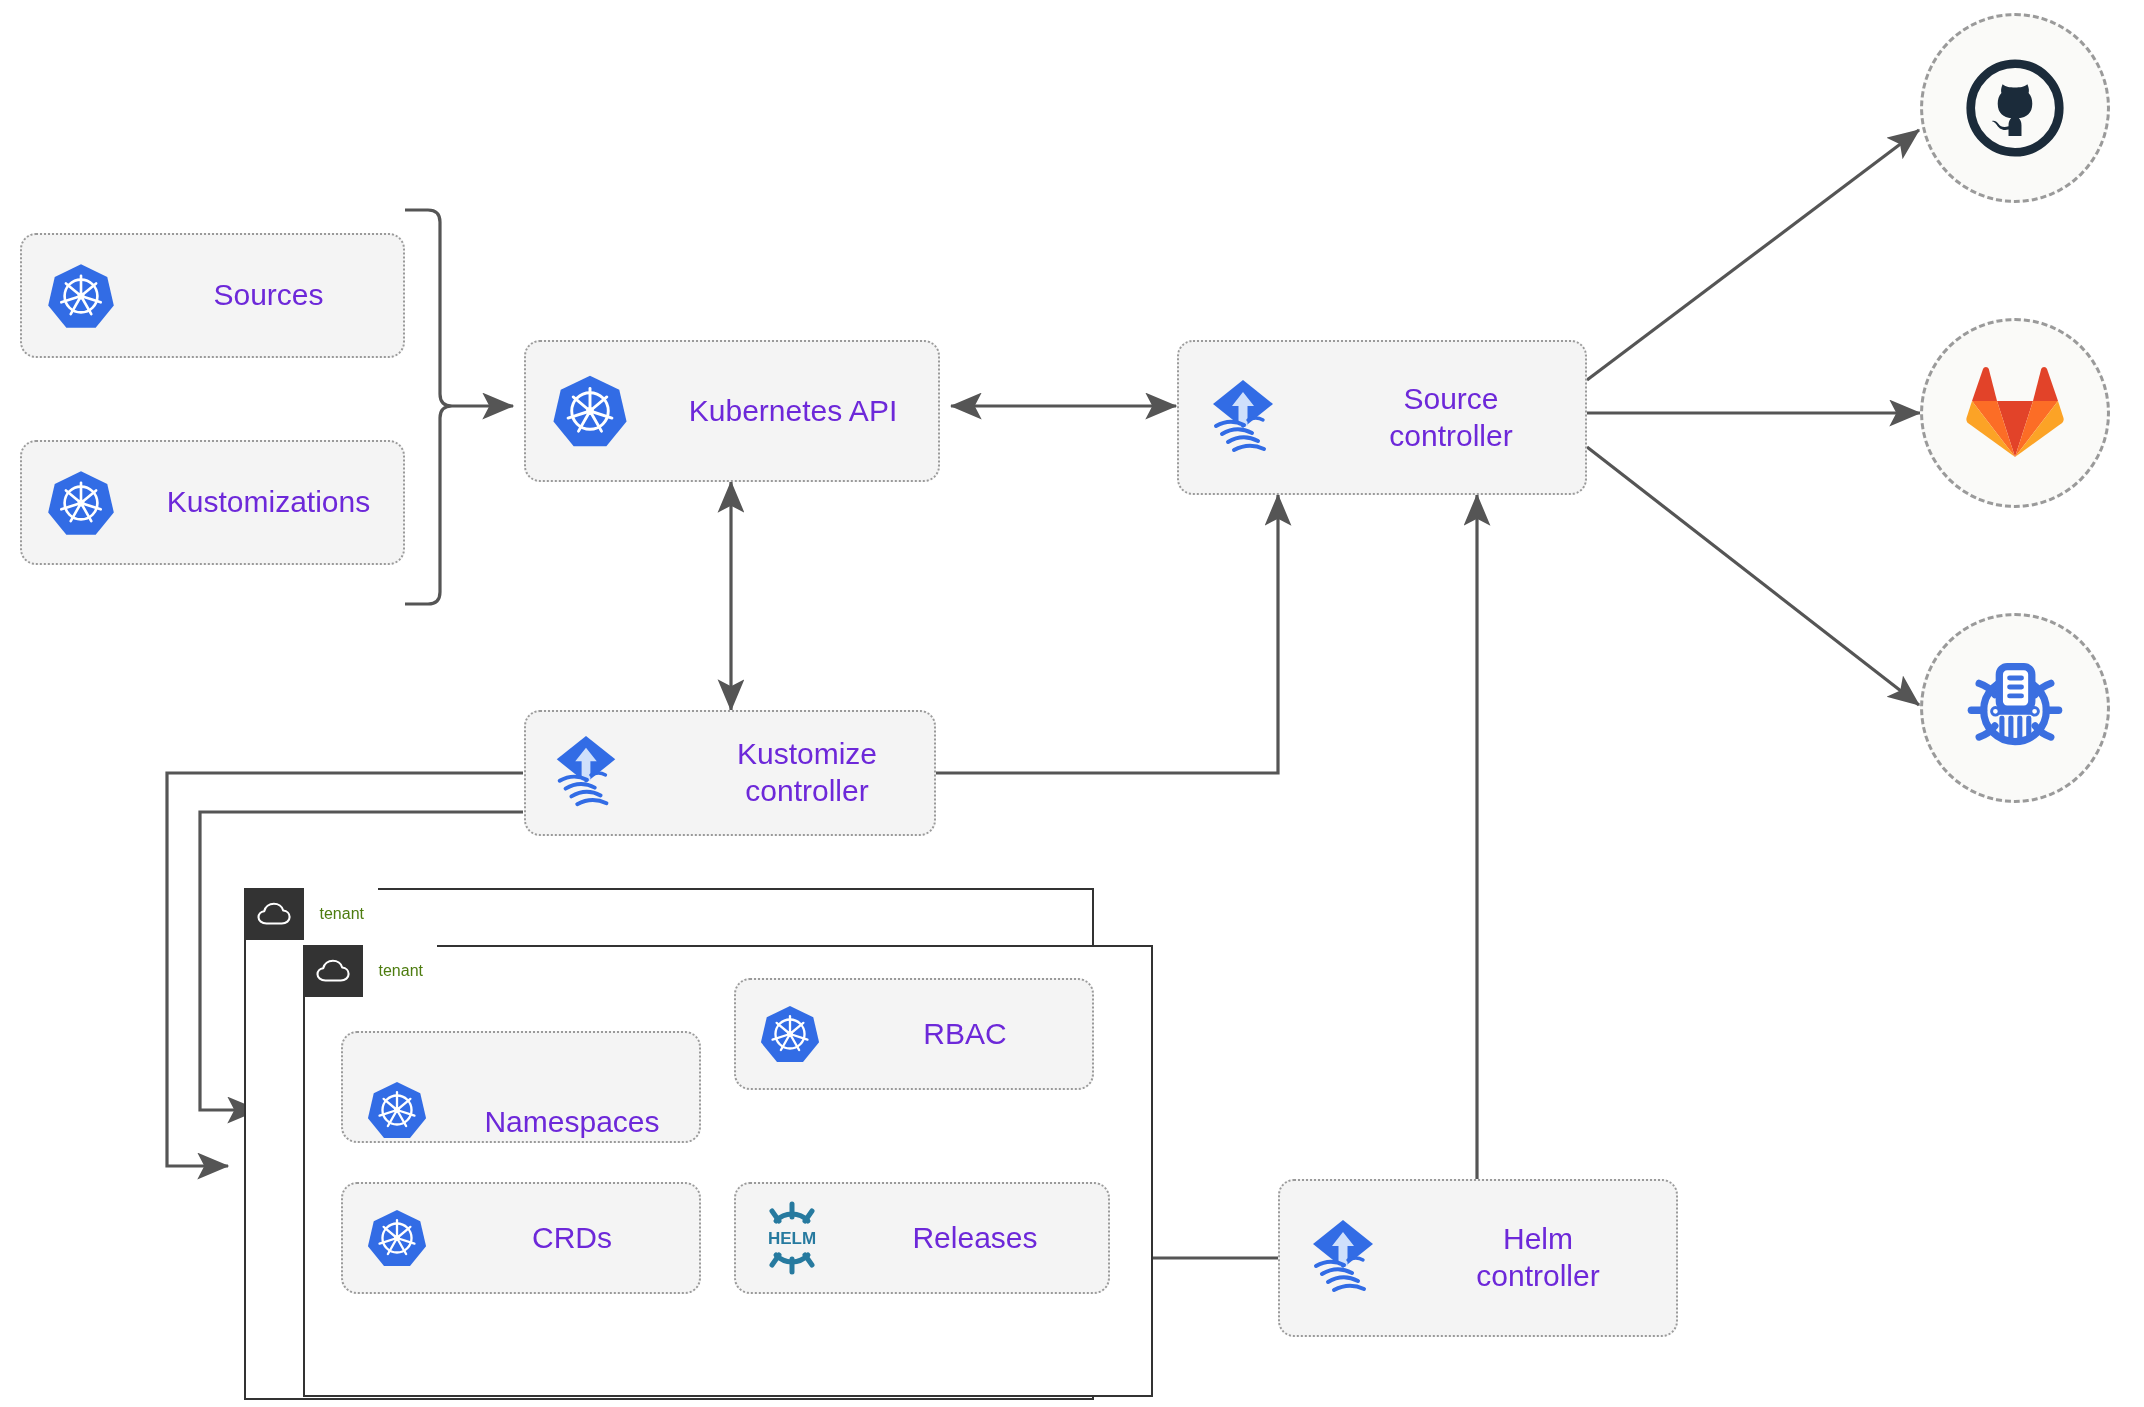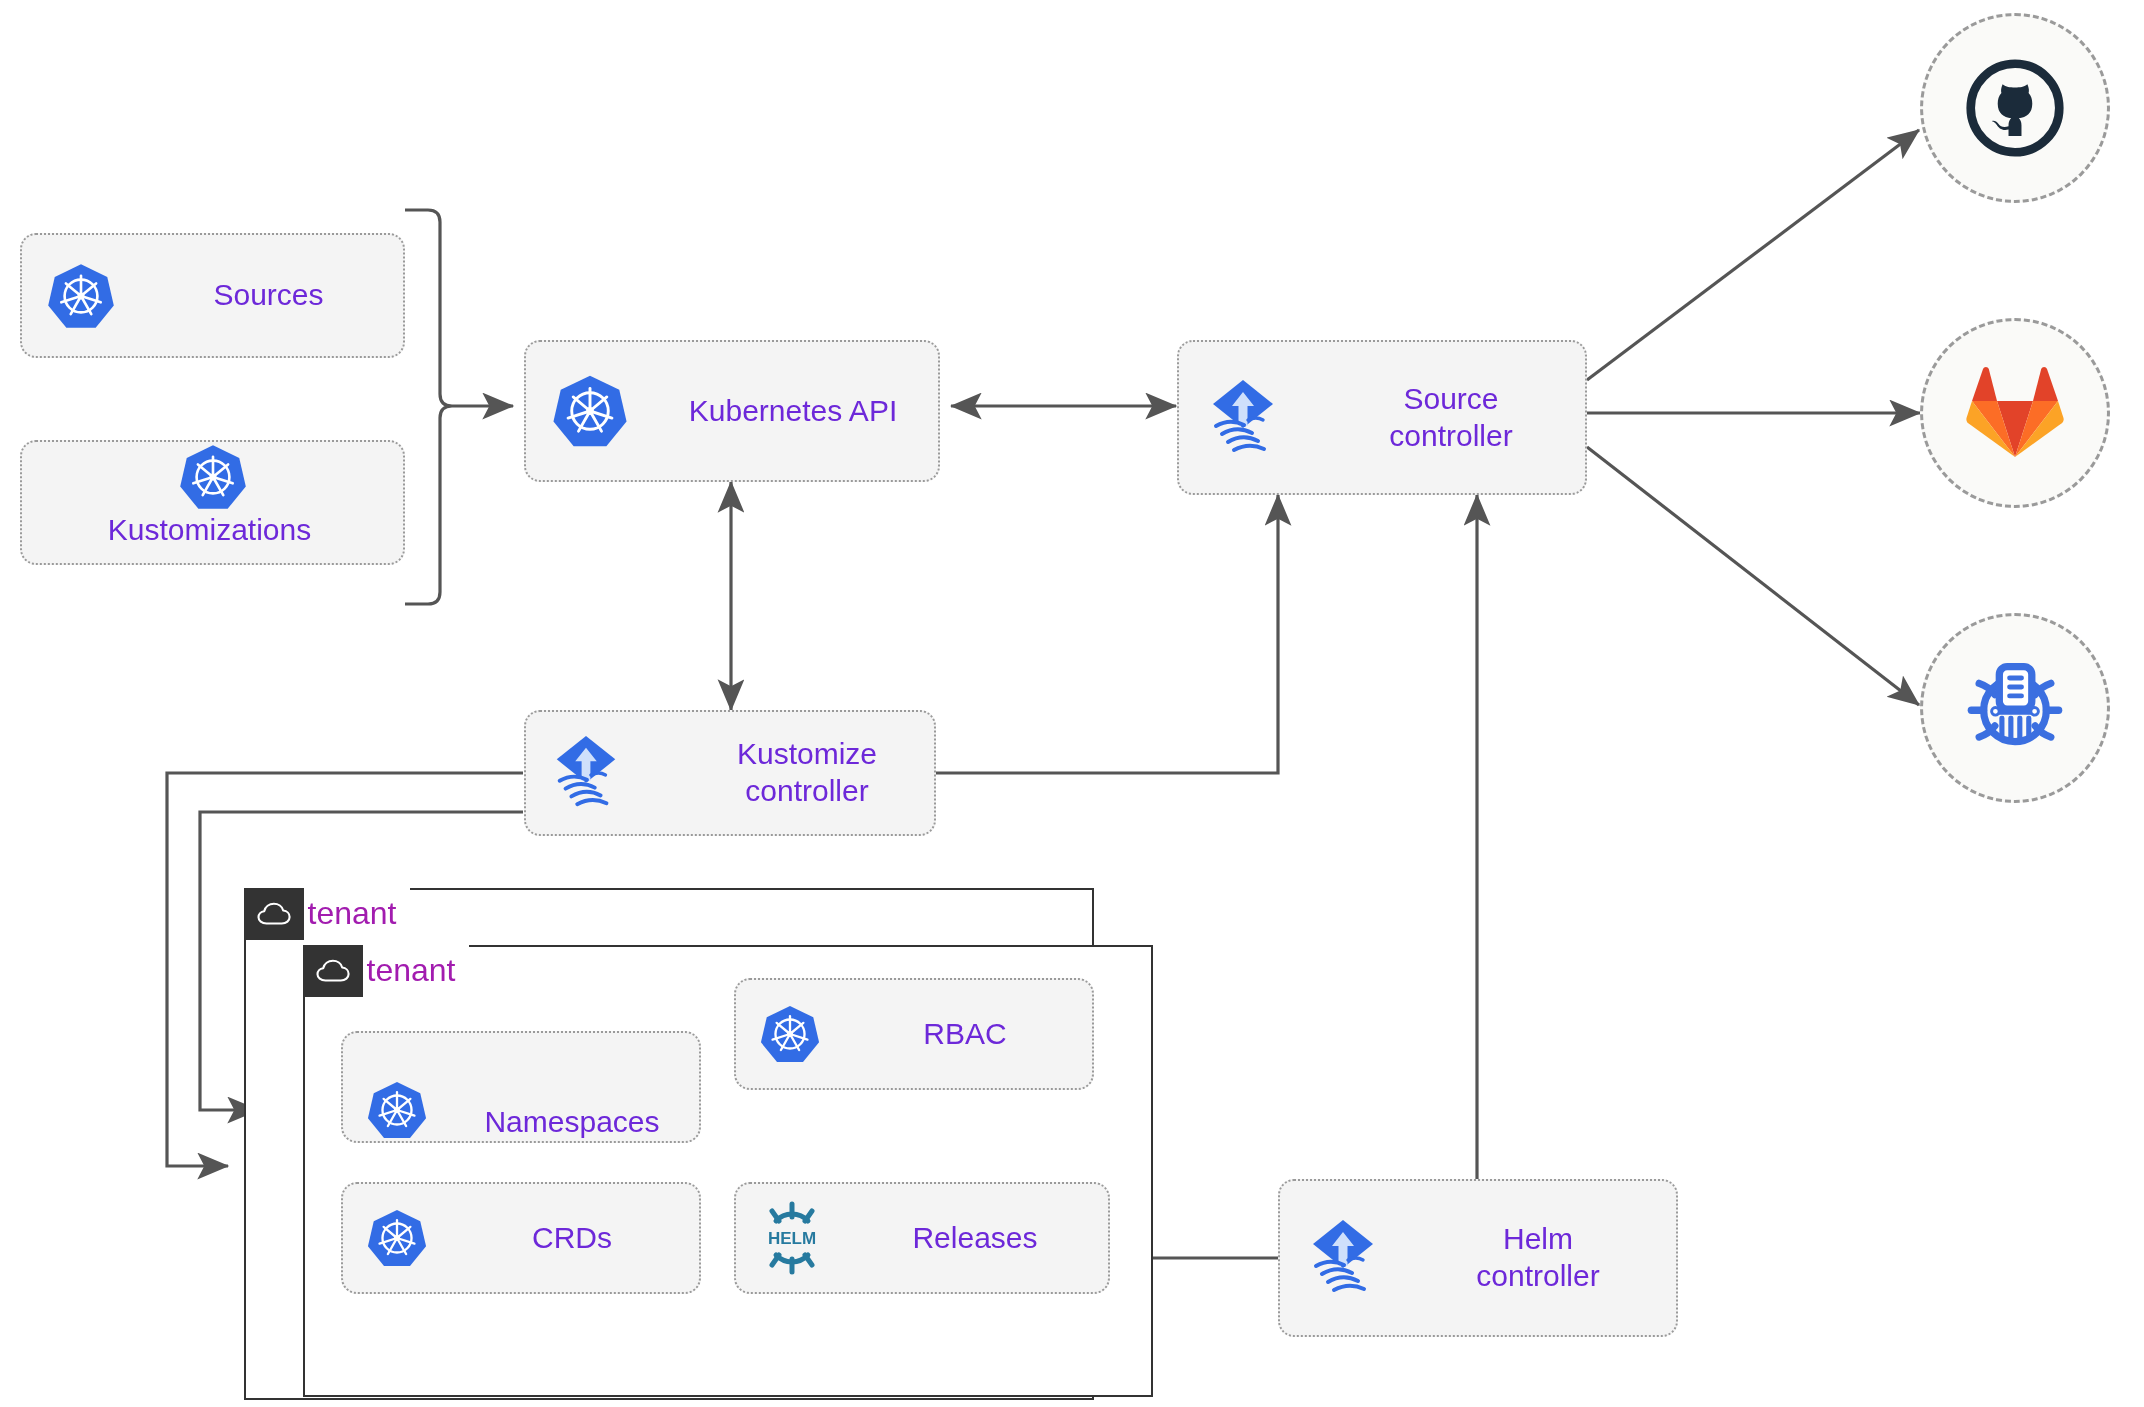--- a/index.html
+++ b/index.html
@@ -72,23 +72,23 @@
   }
   .tenant-tab .cloudbox {
     width: 60px;
     height: 52px;
     background: #333333;
     display: flex;
     align-items: center;
     justify-content: center;
   }
   .tenant-tab .tname {
-    font-size: 32px;
-    color: #a21caf;
-    padding-left: 4px;
+    font-size: 16px;
+    color: #4d7c0f;
+    padding-left: 16px;
     background: #ffffff;
     height: 52px;
     display: flex;
     align-items: center;
     padding-right: 14px;
   }
 
   
   .circle-node {
     position: absolute;
@@ -184,21 +184,21 @@
           <line x1="32" y1="32" x2="41.4" y2="48.5"></line>
           <line x1="32" y1="32" x2="22.6" y2="48.5"></line>
           <line x1="32" y1="32" x2="14" y2="37.8"></line>
           <line x1="32" y1="32" x2="18.2" y2="20.5"></line>
         </g>
       </svg>
     </div>
     <div class="label">Sources</div>
   </div>
 
-  <div class="node" style="left:20px; top:440px; width:385px; height:125px;flex-direction:column;">
+  <div class="node" style="left:20px; top:440px; width:385px; height:125px;">
     <div class="ico" style="width:118px;">
       <svg width="70" height="70" viewBox="0 0 64 64">
         <path d="M32 3 L56 14.6 L62 40.6 L45.4 61 L18.6 61 L2 40.6 L8 14.6 Z" fill="#326CE5"></path>
         <g stroke="#ffffff" stroke-width="2.4" fill="none" stroke-linecap="round">
           <circle cx="32" cy="32" r="15"></circle>
           <circle cx="32" cy="32" r="3.2" fill="#ffffff" stroke="none"></circle>
           <line x1="32" y1="32" x2="32" y2="13.5"></line>
           <line x1="32" y1="32" x2="45.8" y2="20.5"></line>
           <line x1="32" y1="32" x2="50" y2="37.8"></line>
           <line x1="32" y1="32" x2="41.4" y2="48.5"></line>

